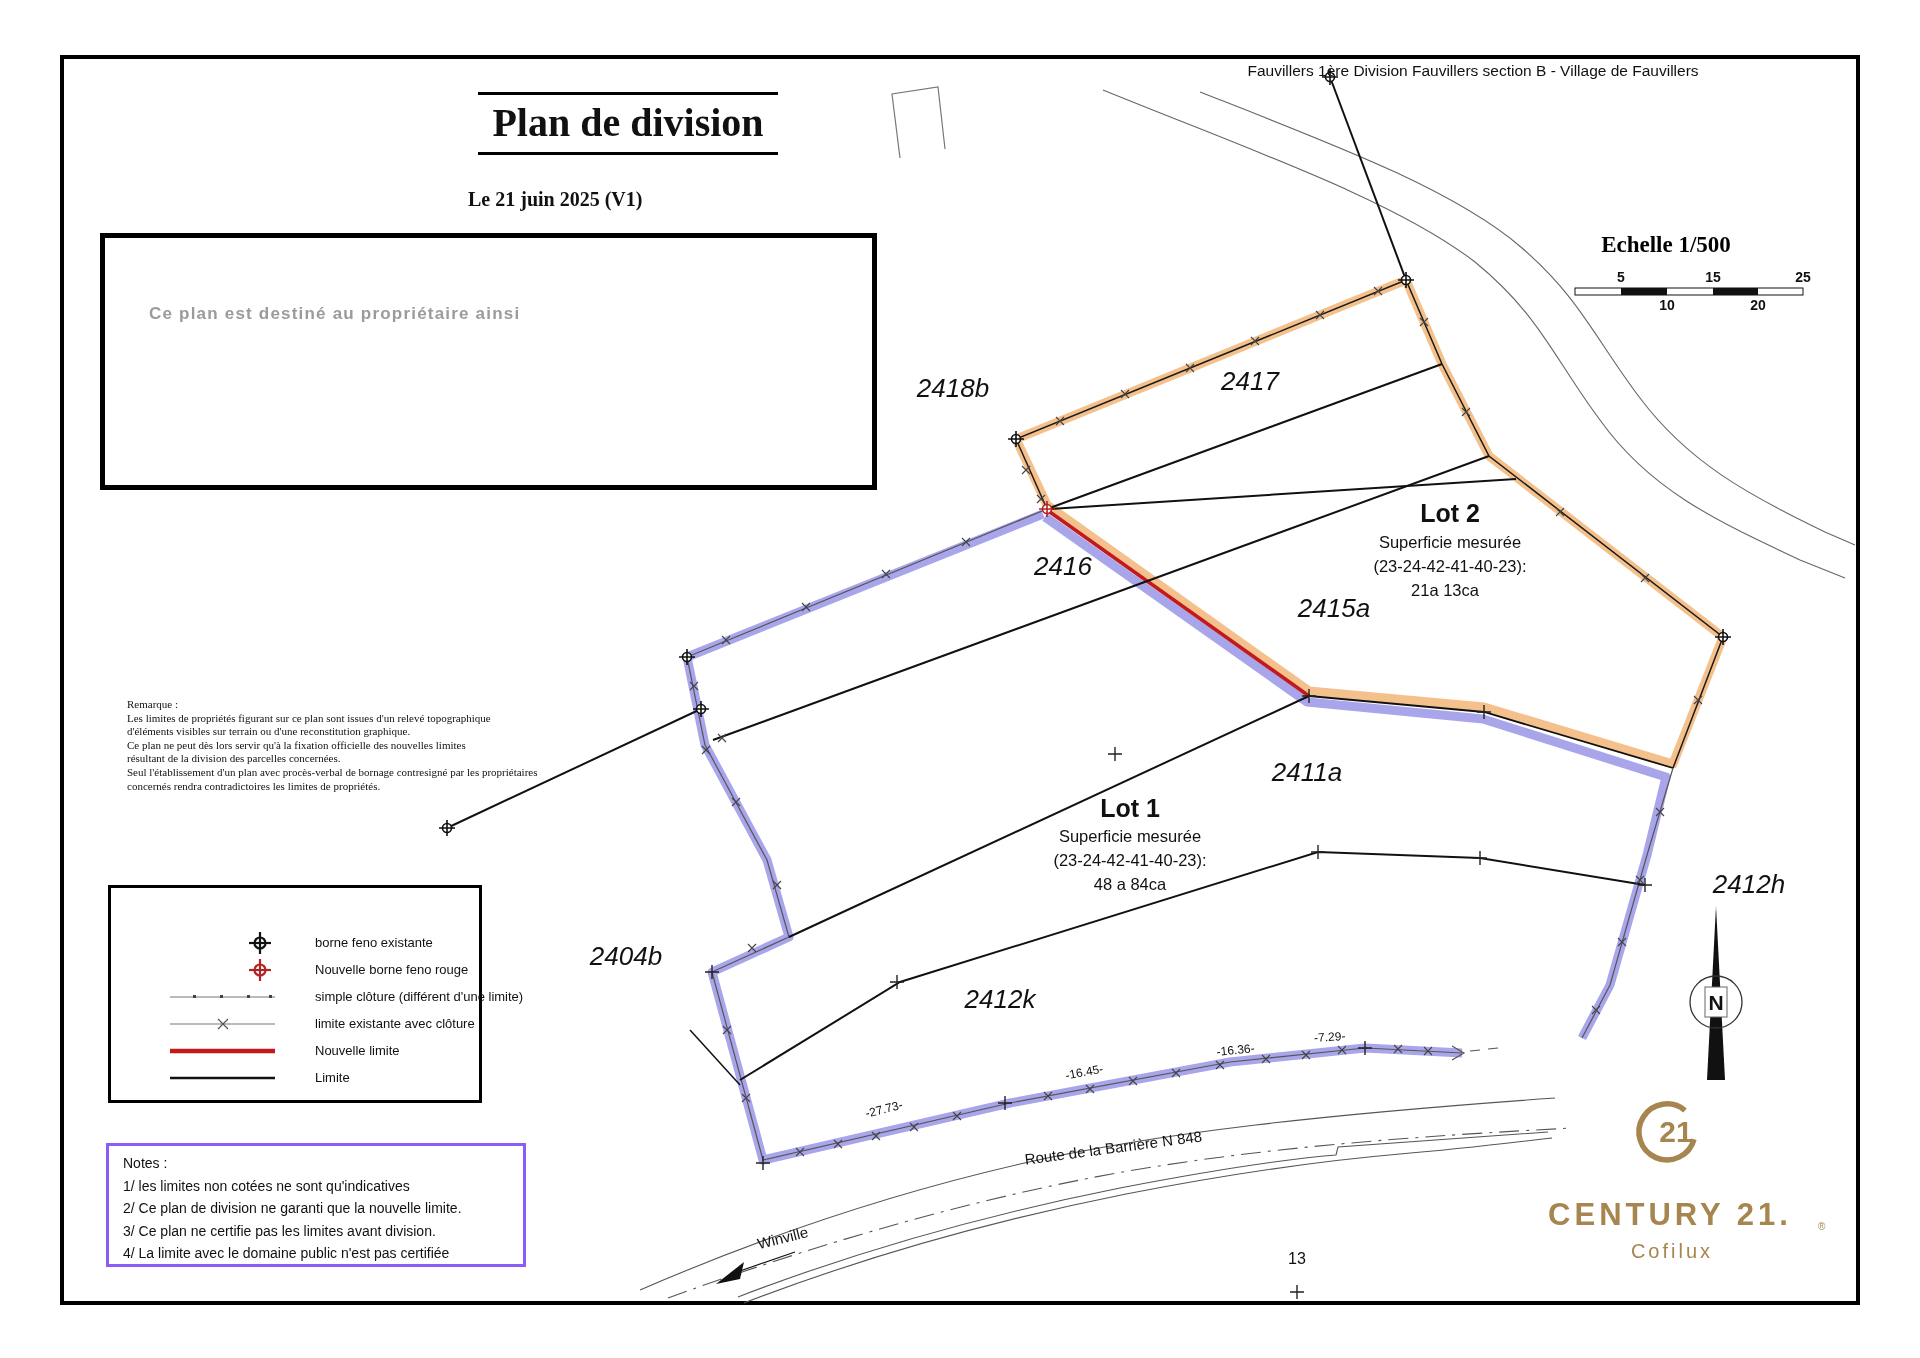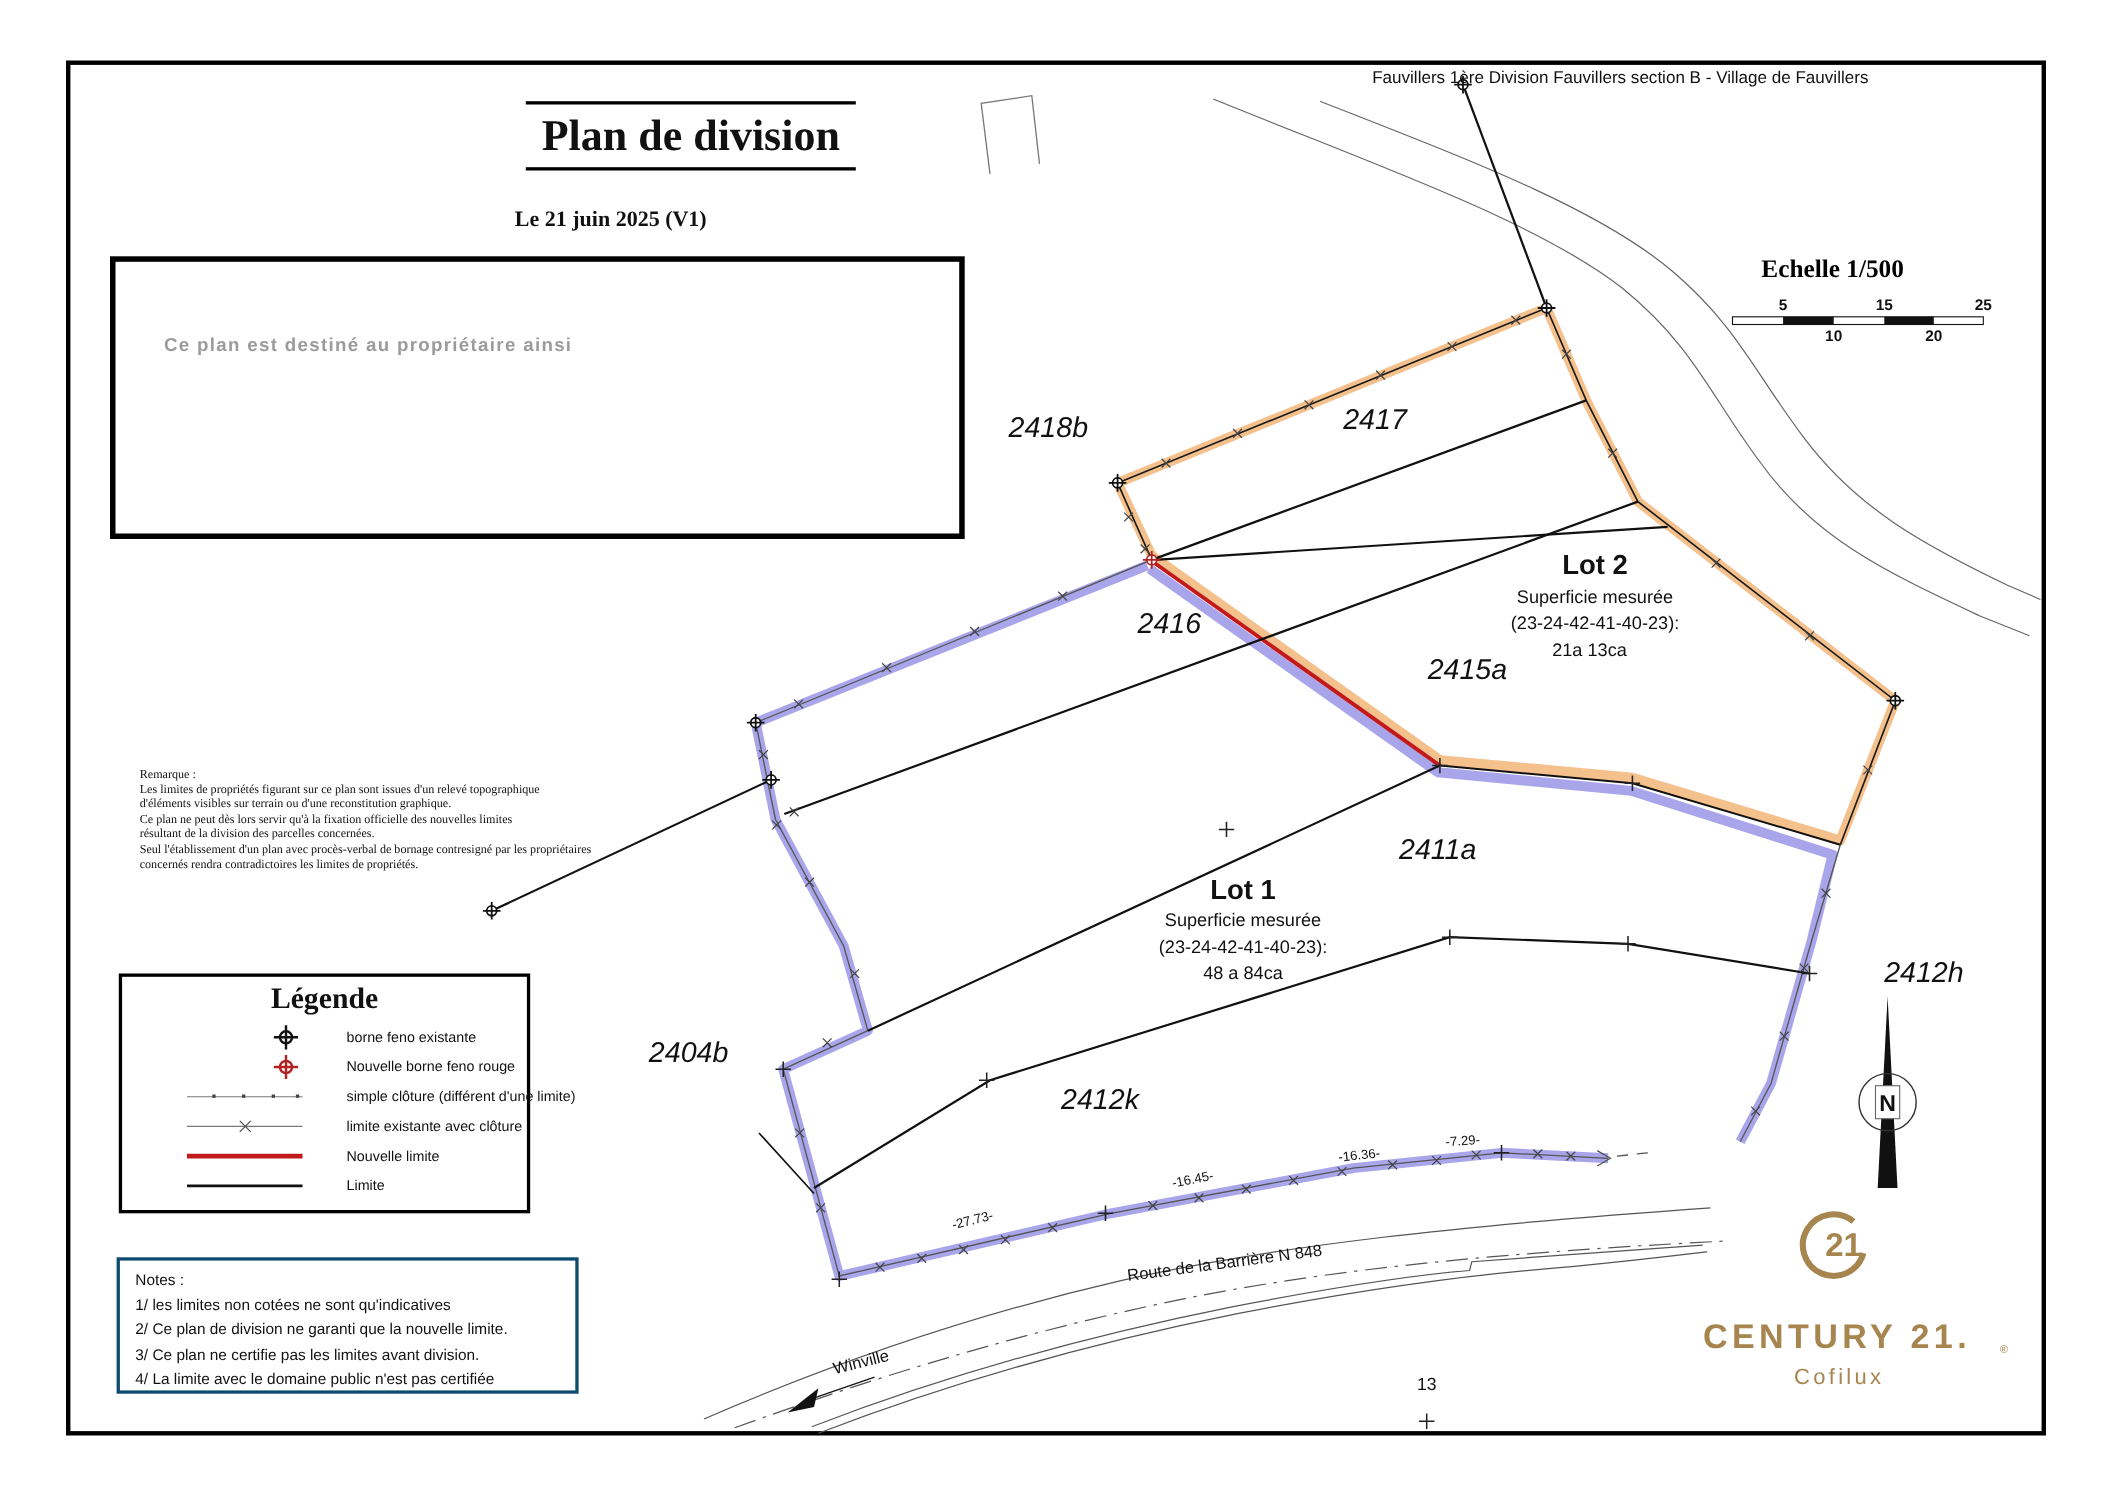--- a/index.html
+++ b/index.html
@@ -20,21 +20,21 @@
   
   .remark{left:127px;top:698px;width:450px;font-family:"Liberation Serif",serif;font-size:11px;line-height:13.6px;}
   .remark .rtitle{}
   
   .legend-box{left:108px;top:885px;width:368px;height:212px;border:3px solid #000;}
   .legend-title{text-align:center;font-family:"Liberation Serif",serif;font-weight:bold;font-size:27px;margin-top:4px;}
   .legend-row{position:absolute;left:4px;width:100%;height:26px;margin-left:40px;}
   .legend-sym{position:absolute;left:10px;width:150px;height:26px;text-align:center;}
   .legend-lab{position:absolute;left:160px;top:5px;font-size:13px;white-space:nowrap;}
   
-  .notes-box{left:106px;top:1143px;width:400px;height:112px;border:3px solid #0c4a6e;padding:6px 0 0 14px;
+  .notes-box{left:106px;top:1143px;width:400px;height:112px;border:3px solid #8b5cf6;padding:6px 0 0 14px;
              font-size:14px;line-height:22.5px;}
   .notes-box div{white-space:nowrap;}
 </style>
 </head>
 <body>
 
 <div id="stage">
 
   <svg id="map" width="1920" height="1358" viewBox="0 0 1920 1358">
 
@@ -261,21 +261,20 @@
     <div class="rtitle">Remarque :</div>
     <div>Les limites de propriétés figurant sur ce plan sont issues d'un relevé topographique</div>
     <div>d'éléments visibles sur terrain ou d'une reconstitution graphique.</div>
     <div>Ce plan ne peut dès lors servir qu'à la fixation officielle des nouvelles limites</div>
     <div>résultant de la division des parcelles concernées.</div>
     <div>Seul l'établissement d'un plan avec procès-verbal de bornage contresigné par les propriétaires</div>
     <div>concernés rendra contradictoires les limites de propriétés.</div>
   </div>
 
   <div class="abs legend-box">
-    <div class="legend-title">Légende</div>
     <div class="legend-row" style="top:42px">
       <span class="legend-sym">
         <svg width="150" height="26">
             <g stroke="#111" stroke-width="2.2" fill="none">
           <circle cx="95" cy="13" r="5.5"></circle>
               <line x1="95" y1="2" x2="95" y2="24"></line>
               <line x1="84" y1="13" x2="106" y2="13"></line>
             </g>
           </svg>
       </span>

